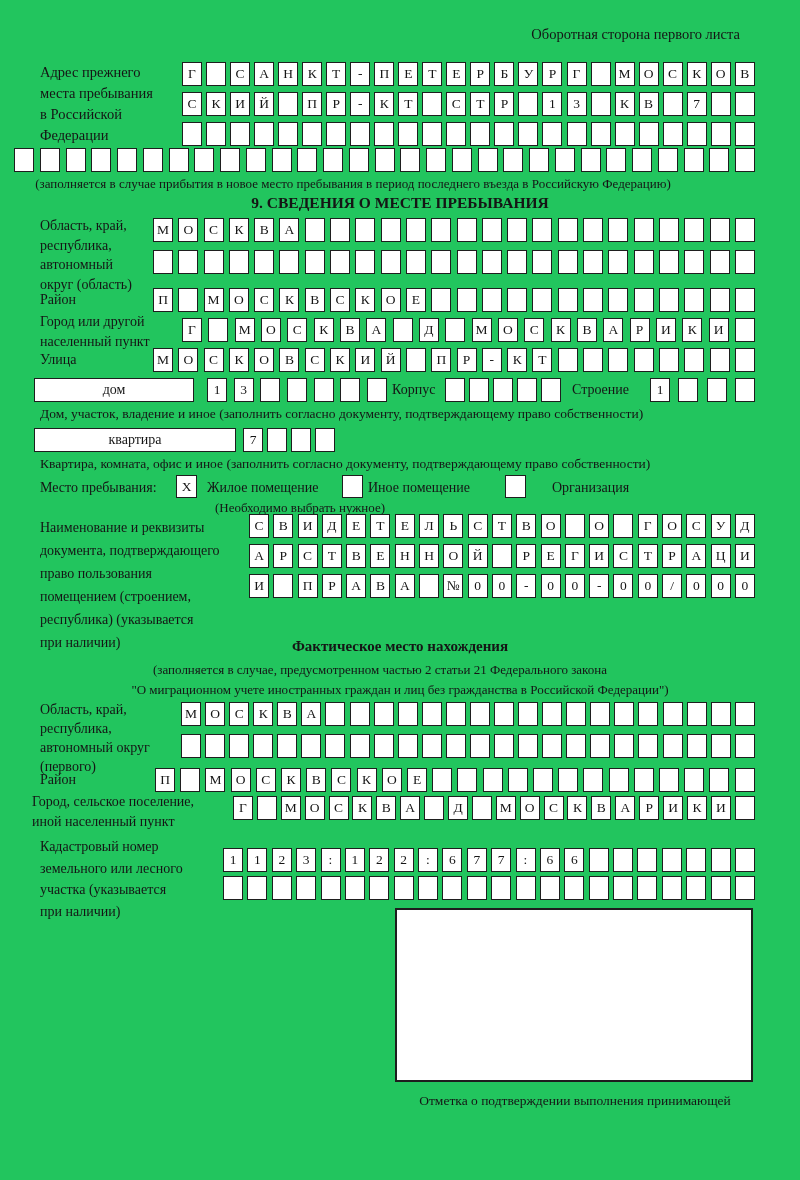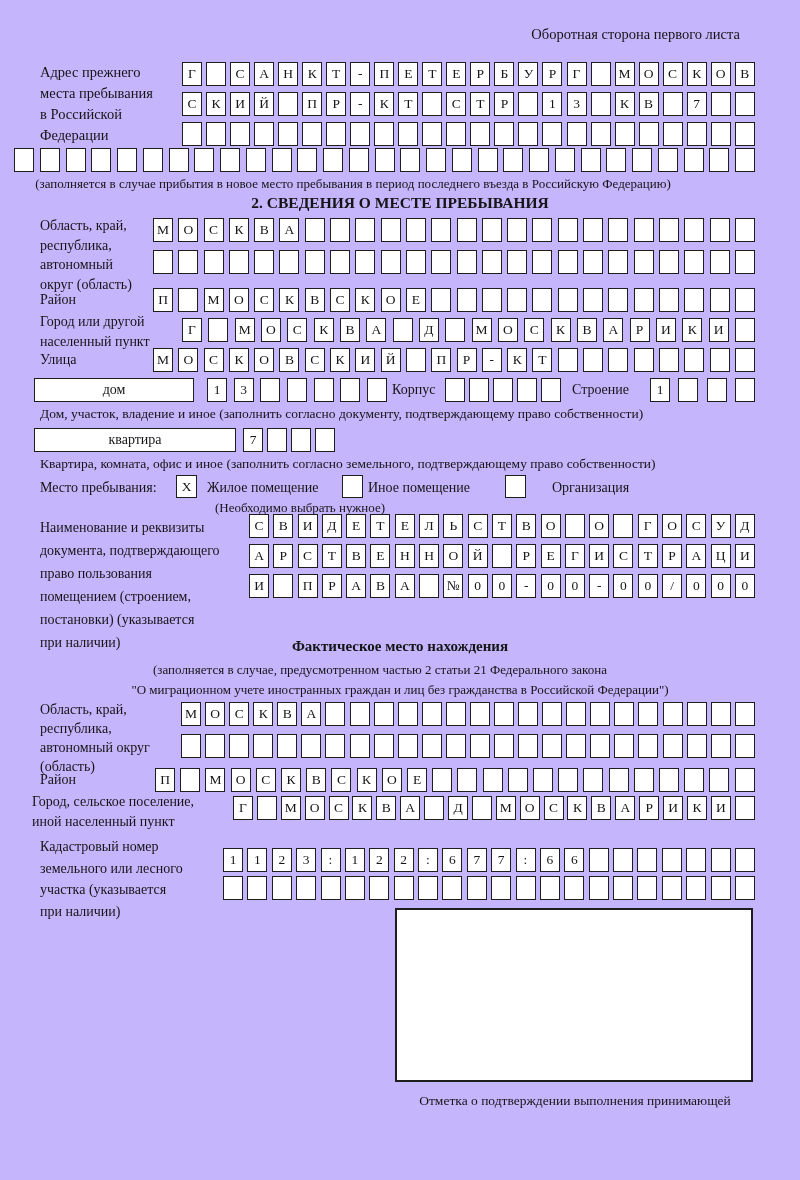--- a/index.html
+++ b/index.html
@@ -1,17 +1,17 @@
 <!DOCTYPE html>
 <html lang="ru"><head>
 <meta charset="utf-8">
 <style>
   html,body { margin:0; padding:0; background:#fff; }
   .page {
-    position:relative; width:800px; height:1180px; background:#c4b5fd;
+    position:relative; width:800px; height:1180px; background:#22c55e;
     font-family:"Liberation Serif", serif; color:#151515; overflow:hidden;
   }
   .abs { position:absolute; }
   .lbl { font-size:14px; line-height:20px; white-space:nowrap; }
   .cap { font-size:13px; white-space:nowrap; }
   .title { font-weight:bold; font-size:15.5px; text-align:center; width:800px; left:0; }
   .cellrow { display:flex; justify-content:space-between; }
   .cell {
     width:20px; height:24px; box-sizing:border-box; border:1.7px solid #1e1e1e;
     display:flex; align-items:center; justify-content:center;
@@ -145,21 +145,21 @@
       <div class="cell"></div>
       <div class="cell"></div>
       <div class="cell"></div>
       <div class="cell"></div>
       <div class="cell"></div>
       <div class="cell"></div>
       <div class="cell"></div>
     </div>
   <div class="abs cap center" style="left:0; top:176px; width:706px;">(заполняется в случае прибытия в новое место пребывания в период последнего въезда в Российскую Федерацию)</div>
 
-  <div class="abs title" style="top:194px;">2. СВЕДЕНИЯ О МЕСТЕ ПРЕБЫВАНИЯ</div>
+  <div class="abs title" style="top:194px;">9. СВЕДЕНИЯ О МЕСТЕ ПРЕБЫВАНИЯ</div>
 
   <div class="abs" style="left:40px; top:216px; line-height:19.5px; font-size:14px;">
     <div>Область, край,</div>
     <div>республика,</div>
     <div>автономный</div>
     <div>округ (область)</div>
   </div>
   <div class="abs cellrow" style="left:153px; top:218px; width:602px;">
       <div class="cell">М</div>
       <div class="cell">О</div>
@@ -325,37 +325,37 @@
     </div>
   <div class="abs cap" style="left:40px; top:406px; font-size:13.5px;">Дом, участок, владение и иное (заполнить согласно документу, подтверждающему право собственности)</div>
 
   <div class="abs bigbox" style="left:34px; top:428px; width:202px;">квартира</div>
   <div class="abs cellrow" style="left:243px; top:428px; width:92px;">
       <div class="cell">7</div>
       <div class="cell"></div>
       <div class="cell"></div>
       <div class="cell"></div>
     </div>
-  <div class="abs cap" style="left:40px; top:456px; font-size:13.5px;">Квартира, комната, офис и иное (заполнить согласно земельного, подтверждающему право собственности)</div>
+  <div class="abs cap" style="left:40px; top:456px; font-size:13.5px;">Квартира, комната, офис и иное (заполнить согласно документу, подтверждающему право собственности)</div>
 
   <div class="abs lbl" style="left:40px; top:478px;">Место пребывания:</div>
   <div class="abs chkbox" style="left:176px; top:475px;">X</div>
   <div class="abs lbl" style="left:207px; top:478px;">Жилое помещение</div>
   <div class="abs chkbox" style="left:342px; top:475px;"></div>
   <div class="abs lbl" style="left:368px; top:478px;">Иное помещение</div>
   <div class="abs chkbox" style="left:505px; top:475px;"></div>
   <div class="abs lbl" style="left:552px; top:478px;">Организация</div>
   <div class="abs cap center" style="left:150px; top:500px; width:300px;">(Необходимо выбрать нужное)</div>
 
   <div class="abs" style="left:40px; top:516px; line-height:23px; font-size:14px;">
     <div>Наименование и реквизиты</div>
     <div>документа, подтверждающего</div>
     <div>право пользования</div>
     <div>помещением (строением,</div>
-    <div>постановки) (указывается</div>
+    <div>республика) (указывается</div>
     <div>при наличии)</div>
   </div>
   <div class="abs cellrow" style="left:249px; top:514px; width:506px;">
       <div class="cell">С</div>
       <div class="cell">В</div>
       <div class="cell">И</div>
       <div class="cell">Д</div>
       <div class="cell">Е</div>
       <div class="cell">Т</div>
       <div class="cell">Е</div>
@@ -422,21 +422,21 @@
     </div>
 
   <div class="abs title" style="top:638px; font-size:15px;">Фактическое место нахождения</div>
   <div class="abs cap center" style="left:0; top:662px; width:760px;">(заполняется в случае, предусмотренном частью 2 статьи 21 Федерального закона</div>
   <div class="abs cap center" style="left:0; top:682px; width:800px;">"О миграционном учете иностранных граждан и лиц без гражданства в Российской Федерации")</div>
 
   <div class="abs" style="left:40px; top:700px; line-height:19px; font-size:14px;">
     <div>Область, край,</div>
     <div>республика,</div>
     <div>автономный округ</div>
-    <div>(область)</div>
+    <div>(первого)</div>
   </div>
   <div class="abs cellrow" style="left:181px; top:702px; width:574px;">
       <div class="cell">М</div>
       <div class="cell">О</div>
       <div class="cell">С</div>
       <div class="cell">К</div>
       <div class="cell">В</div>
       <div class="cell">А</div>
       <div class="cell"></div>
       <div class="cell"></div>

